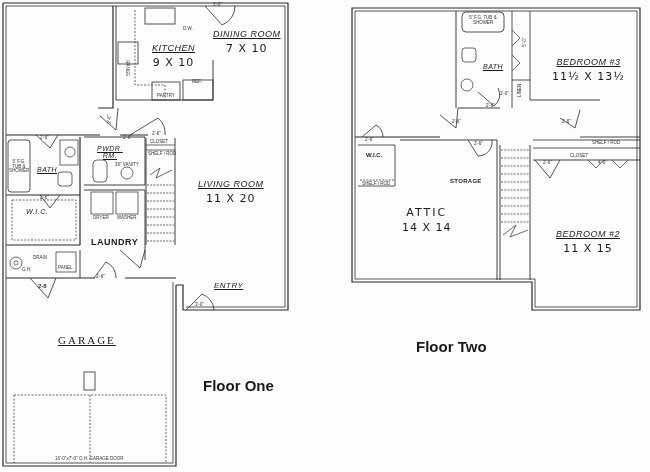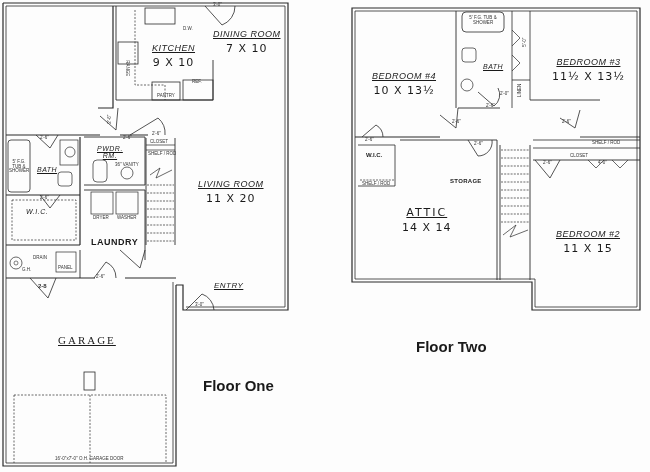--- a/index.html
+++ b/index.html
@@ -166,36 +166,32 @@
 <div class="lbl tiny" style="left:40px;top:136px;">2'-6"</div>
 <div class="lbl tiny" style="left:40px;top:196px;">2'-6"</div>
 <div class="lbl tiny" style="left:123px;top:136px;">2'-6"</div>
 <div class="lbl tiny" style="left:152px;top:132px;">2'-6"</div>
 <div class="lbl tiny" style="left:96px;top:275px;">2'-6"</div>
 <div class="lbl small" style="left:38px;top:283px;">2-8</div>
 <div class="lbl tiny" style="left:195px;top:303px;">3'-0"</div>
 
 <div class="floor-title" style="left:203px;top:377px;">Floor One</div>
 
-<div class="lbl" style="left:372px;top:72px;">
-  <span class="room block">BEDROOM #4</span>
-  <span class="dim">10 X 13½</span>
-</div>
 <div class="lbl" style="left:552px;top:58px;">
   <span class="room block">BEDROOM #3</span>
   <span class="dim">11½ X 13½</span>
 </div>
 <div class="lbl" style="left:556px;top:230px;">
   <span class="room block">BEDROOM #2</span>
   <span class="dim">11 X 15</span>
 </div>
 <div class="lbl room" style="left:483px;top:63px;font-size:7px;">BATH</div>
 <div class="lbl" style="left:366px;top:152px;font-size:6px;font-weight:bold;">W.I.C.</div>
 <div class="lbl" style="left:402px;top:207px;">
-  <span class="hand block" style="text-decoration:underline;">ATTIC</span>
+  <span class="hand block" style="">ATTIC</span>
   <span class="dim">14 X 14</span>
 </div>
 <div class="lbl" style="left:450px;top:178px;font-size:6px;font-weight:bold;letter-spacing:0.3px;">STORAGE</div>
 
 <div class="lbl tiny" style="left:467px;top:16px;width:32px;white-space:normal;">5' F.G. TUB &amp; SHOWER</div>
 <div class="lbl tiny" style="left:514px;top:88px;transform:rotate(-90deg);">LINEN</div>
 <div class="lbl tiny" style="left:570px;top:154px;">CLOSET</div>
 <div class="lbl tiny" style="left:592px;top:141px;">SHELF / ROD</div>
 <div class="lbl tiny" style="left:362px;top:182px;">SHELF / ROD</div>
 

